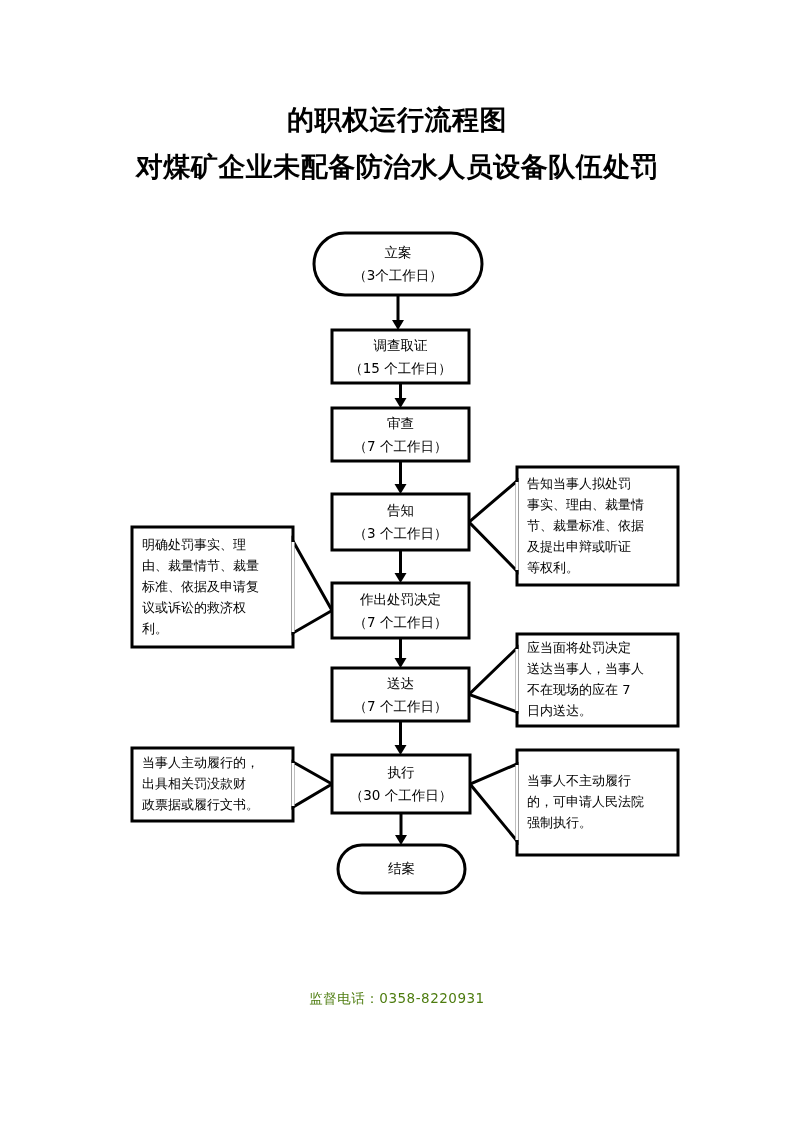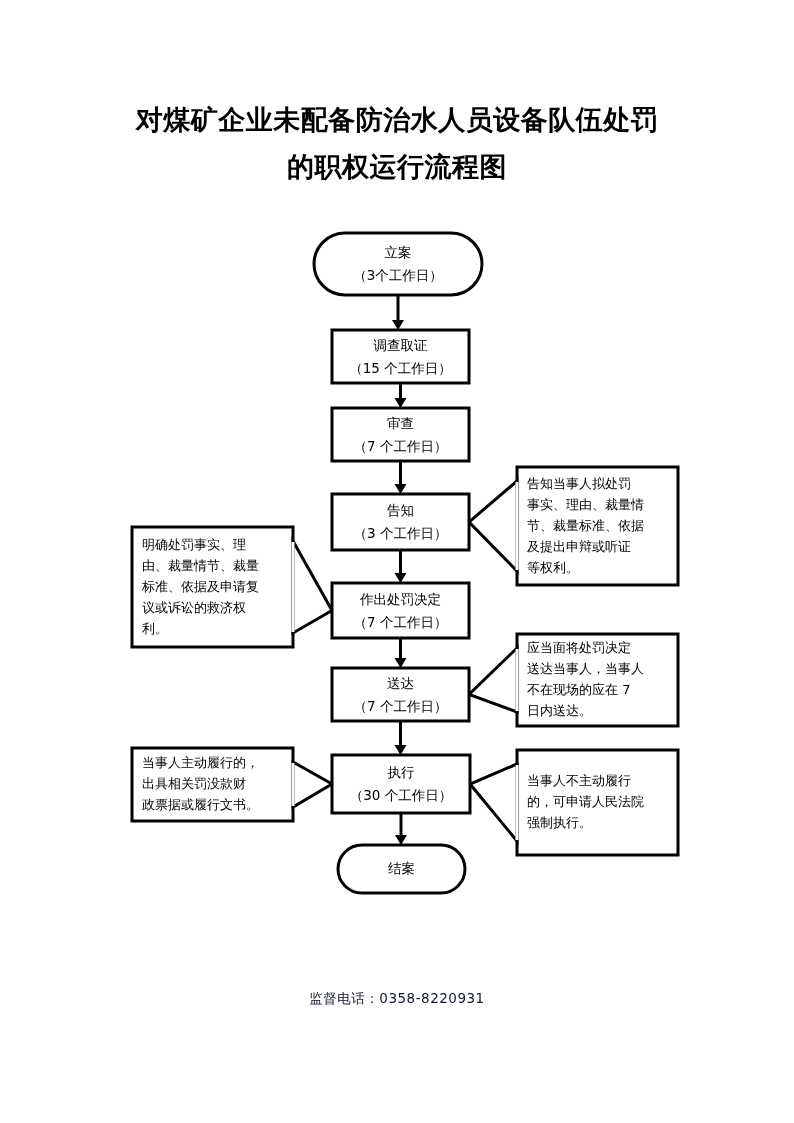--- a/index.html
+++ b/index.html
@@ -86,31 +86,31 @@
     position: absolute;
     left: 0;
     top: 988px;
     width: 794px;
     text-align: center;
   }
   .footer-text {
     font-family: "DejaVu Sans", "Liberation Sans", sans-serif;
     font-size: 13.5px;
     letter-spacing: 0.5px;
-    color: #0f172a;
+    color: #4d7c0f;
   }
 </style>
 </head>
 <body>
 
 <div class="page">
 
   <div class="title-block">
+    <span class="title-line">的职权运行流程图</span>
     <span class="title-line">对煤矿企业未配备防治水人员设备队伍处罚</span>
-    <span class="title-line">的职权运行流程图</span>
   </div>
 
   <div class="chart-area">
     <svg class="flow" viewBox="0 0 794 1123" xmlns="http://www.w3.org/2000/svg">
       <g id="edges-layer">
           <g>
             <line x1="398" y1="295" x2="398" y2="321" class="connector"></line>
             <polygon points="392,320 404,320 398,330" class="arrow-head"></polygon>
           </g>
           <g>

